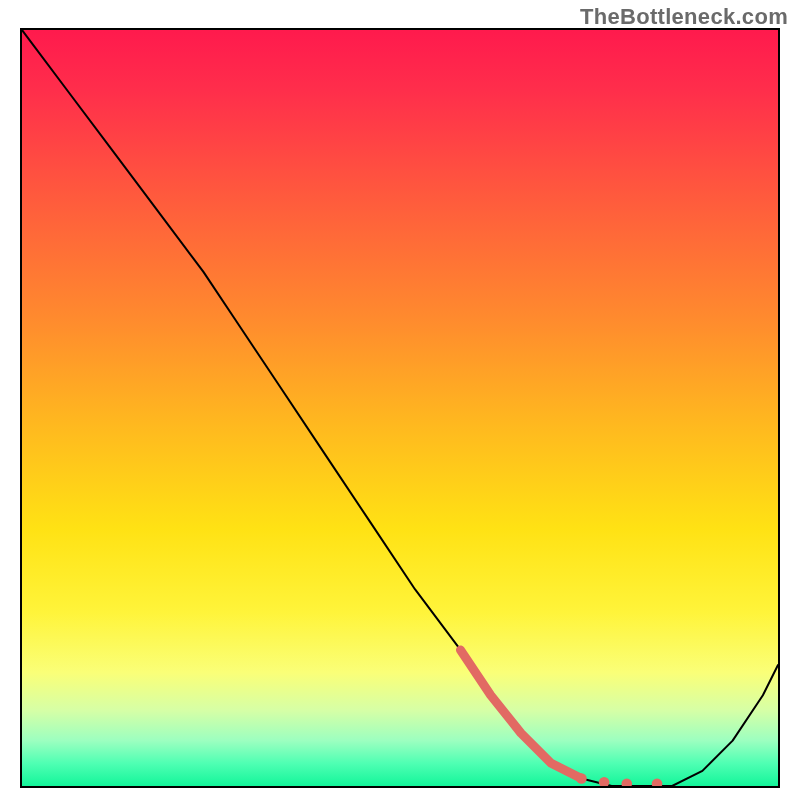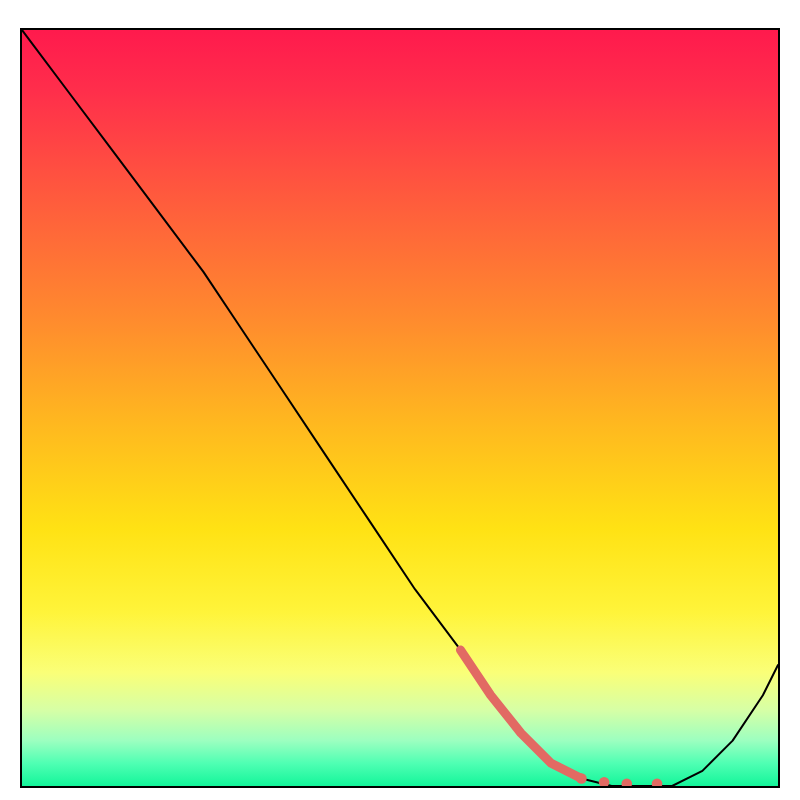--- a/index.html
+++ b/index.html
@@ -60,20 +60,21 @@
     left: 0; top: 0;
     width: 100%;
     height: 100%;
     z-index: 3;
   }
 </style>
 </head>
 <body>
 
 <div class="wrap">
+  <div class="watermark">TheBottleneck.com</div>
 
   <div class="plot-frame">
     <div class="gradient"></div>
     <svg class="curve" viewBox="0 0 100 100" preserveAspectRatio="none">
       <g id="svg-content">
           <path d="M0.00 0.00 L6.00 8.00 L12.00 16.00 L18.00 24.00 L24.00 32.00 L28.00 38.00 L34.00 47.00 L40.00 56.00 L46.00 65.00 L52.00 74.00 L58.00 82.00 L62.00 88.00 L66.00 93.00 L70.00 97.00 L74.00 99.00 L78.00 100.00 L82.00 100.00 L86.00 100.00 L90.00 98.00 L94.00 94.00 L98.00 88.00 L100.00 84.00" fill="none" stroke="#000000" stroke-width="2" stroke-linecap="round" stroke-linejoin="round" vector-effect="non-scaling-stroke"></path>
           <path d="M58.00 82.00 L62.00 88.00 L66.00 93.00 L70.00 97.00 L74.00 99.00" fill="none" stroke="#e26a63" stroke-width="9" stroke-linecap="round" stroke-linejoin="round" vector-effect="non-scaling-stroke"></path>
           <circle cx="74.00" cy="99.00" r="0.7" fill="#e26a63"></circle>
           <circle cx="77.00" cy="99.50" r="0.7" fill="#e26a63"></circle>
           <circle cx="80.00" cy="99.70" r="0.7" fill="#e26a63"></circle>

